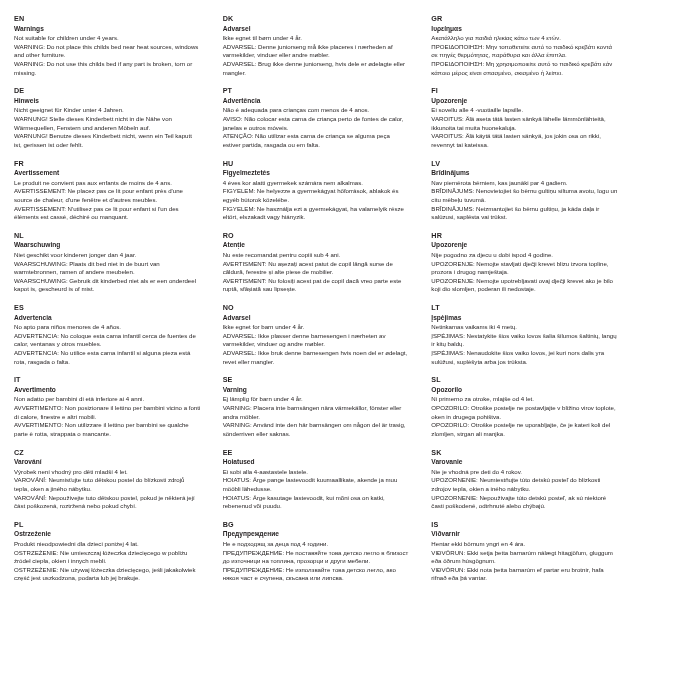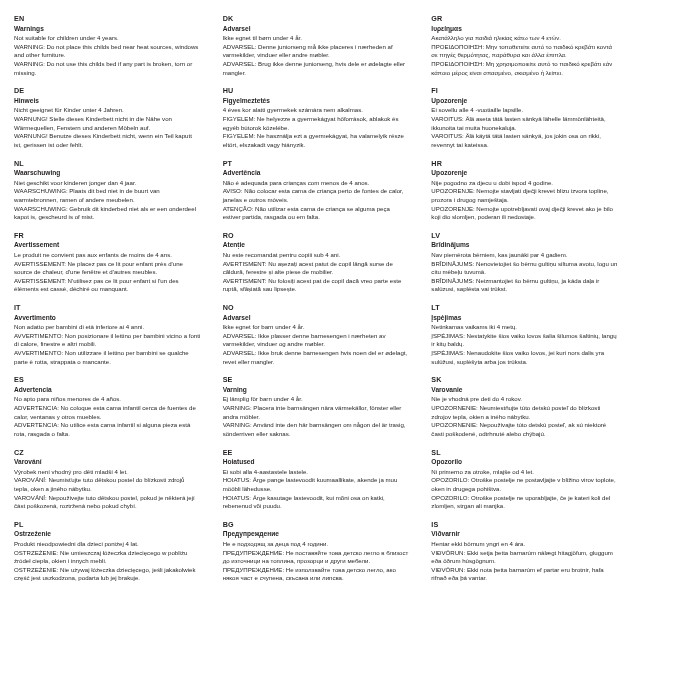--- a/index.html
+++ b/index.html
@@ -67,52 +67,52 @@
 
     <div class="entry">
       <div class="lang-code">DE</div>
       <div class="heading">Hinweis</div>
       <p class="line">Nicht geeignet für Kinder unter 4 Jahren.</p>
       <p class="line">WARNUNG! Stelle dieses Kinderbett nicht in die Nähe von Wärmequellen, Fenstern und anderen Möbeln auf.</p>
       <p class="line">WARNUNG! Benutze dieses Kinderbett nicht, wenn ein Teil kaputt ist, gerissen ist oder fehlt.</p>
     </div>
 
     <div class="entry">
+      <div class="lang-code">FR</div>
+      <div class="heading">Avertissement</div>
+      <p class="line">Le produit ne convient pas aux enfants de moins de 4 ans.</p>
+      <p class="line">AVERTISSEMENT: Ne placez pas ce lit pour enfant près d'une source de chaleur, d'une fenêtre et d'autres meubles.</p>
+      <p class="line">AVERTISSEMENT: N'utilisez pas ce lit pour enfant si l'un des éléments est cassé, déchiré ou manquant.</p>
+    </div>
+
+    <div class="entry">
       <div class="lang-code">NL</div>
       <div class="heading">Waarschuwing</div>
       <p class="line">Niet geschikt voor kinderen jonger dan 4 jaar.</p>
       <p class="line">WAARSCHUWING: Plaats dit bed niet in de buurt van warmtebronnen, ramen of andere meubelen.</p>
       <p class="line">WAARSCHUWING: Gebruik dit kinderbed niet als er een onderdeel kapot is, gescheurd is of mist.</p>
     </div>
 
     <div class="entry">
-      <div class="lang-code">FR</div>
-      <div class="heading">Avertissement</div>
-      <p class="line">Le produit ne convient pas aux enfants de moins de 4 ans.</p>
-      <p class="line">AVERTISSEMENT: Ne placez pas ce lit pour enfant près d'une source de chaleur, d'une fenêtre et d'autres meubles.</p>
-      <p class="line">AVERTISSEMENT: N'utilisez pas ce lit pour enfant si l'un des éléments est cassé, déchiré ou manquant.</p>
+      <div class="lang-code">ES</div>
+      <div class="heading">Advertencia</div>
+      <p class="line">No apto para niños menores de 4 años.</p>
+      <p class="line">ADVERTENCIA: No coloque esta cama infantil cerca de fuentes de calor, ventanas y otros muebles.</p>
+      <p class="line">ADVERTENCIA: No utilice esta cama infantil si alguna pieza está rota, rasgada o falta.</p>
     </div>
 
     <div class="entry">
       <div class="lang-code">IT</div>
       <div class="heading">Avvertimento</div>
       <p class="line">Non adatto per bambini di età inferiore ai 4 anni.</p>
       <p class="line">AVVERTIMENTO: Non posizionare il lettino per bambini vicino a fonti di calore, finestre e altri mobili.</p>
       <p class="line">AVVERTIMENTO: Non utilizzare il lettino per bambini se qualche parte è rotta, strappata o mancante.</p>
     </div>
 
     <div class="entry">
-      <div class="lang-code">ES</div>
-      <div class="heading">Advertencia</div>
-      <p class="line">No apto para niños menores de 4 años.</p>
-      <p class="line">ADVERTENCIA: No coloque esta cama infantil cerca de fuentes de calor, ventanas y otros muebles.</p>
-      <p class="line">ADVERTENCIA: No utilice esta cama infantil si alguna pieza está rota, rasgada o falta.</p>
-    </div>
-
-    <div class="entry">
       <div class="lang-code">CZ</div>
       <div class="heading">Varování</div>
       <p class="line">Výrobek není vhodný pro děti mladší 4 let.</p>
       <p class="line">VAROVÁNÍ: Neumisťujte tuto dětskou postel do blízkosti zdrojů tepla, oken a jiného nábytku.</p>
       <p class="line">VAROVÁNÍ: Nepoužívejte tuto dětskou postel, pokud je některá její část poškozená, roztržená nebo pokud chybí.</p>
     </div>
 
     <div class="entry">
       <div class="lang-code">PL</div>
       <div class="heading">Ostrzeżenie</div>
@@ -127,36 +127,36 @@
 
     <div class="entry">
       <div class="lang-code">DK</div>
       <div class="heading">Advarsel</div>
       <p class="line">Ikke egnet til børn under 4 år.</p>
       <p class="line">ADVARSEL: Denne juniorseng må ikke placeres i nærheden af varmekilder, vinduer eller andre møbler.</p>
       <p class="line">ADVARSEL: Brug ikke denne juniorseng, hvis dele er ødelagte eller mangler.</p>
     </div>
 
     <div class="entry">
+      <div class="lang-code">PT</div>
+      <div class="heading">Advertência</div>
+      <p class="line">Não é adequada para crianças com menos de 4 anos.</p>
+      <p class="line">AVISO: Não colocar esta cama de criança perto de fontes de calor, janelas e outros móveis.</p>
+      <p class="line">ATENÇÃO: Não utilizar esta cama de criança se alguma peça estiver partida, rasgada ou em falta.</p>
+    </div>
+
+    <div class="entry">
       <div class="lang-code">HU</div>
       <div class="heading">Figyelmeztetés</div>
       <p class="line">4 éves kor alatti gyermekek számára nem alkalmas.</p>
       <p class="line">FIGYELEM: Ne helyezze a gyermekágyat hőforrások, ablakok és egyéb bútorok közelébe.</p>
       <p class="line">FIGYELEM: Ne használja ezt a gyermekágyat, ha valamelyik része eltört, elszakadt vagy hiányzik.</p>
     </div>
 
     <div class="entry">
-      <div class="lang-code">PT</div>
-      <div class="heading">Advertência</div>
-      <p class="line">Não é adequada para crianças com menos de 4 anos.</p>
-      <p class="line">AVISO: Não colocar esta cama de criança perto de fontes de calor, janelas e outros móveis.</p>
-      <p class="line">ATENÇÃO: Não utilizar esta cama de criança se alguma peça estiver partida, rasgada ou em falta.</p>
-    </div>
-
-    <div class="entry">
       <div class="lang-code">RO</div>
       <div class="heading">Atenție</div>
       <p class="line">Nu este recomandat pentru copiii sub 4 ani.</p>
       <p class="line">AVERTISMENT: Nu așezați acest patut de copil lângă surse de căldură, ferestre și alte piese de mobilier.</p>
       <p class="line">AVERTISMENT: Nu folosiți acest pat de copil dacă vreo parte este ruptă, sfâșiată sau lipsește.</p>
     </div>
 
     <div class="entry">
       <div class="lang-code">NO</div>
       <div class="heading">Advarsel</div>
@@ -203,60 +203,60 @@
 
     <div class="entry">
       <div class="lang-code">FI</div>
       <div class="heading">Upozorenje</div>
       <p class="line">Ei sovellu alle 4 -vuotiaille lapsille.</p>
       <p class="line">VAROITUS: Älä aseta tätä lasten sänkyä lähelle lämmönlähteitä, ikkunoita tai muita huonekaluja.</p>
       <p class="line">VAROITUS: Älä käytä tätä lasten sänkyä, jos jokin osa on rikki, revennyt tai kateissa.</p>
     </div>
 
     <div class="entry">
+      <div class="lang-code">LV</div>
+      <div class="heading">Brīdinājums</div>
+      <p class="line">Nav piemērota bērniem, kas jaunāki par 4 gadiem.</p>
+      <p class="line">BRĪDINĀJUMS: Nenovietojiet šo bērnu gultiņu siltuma avotu, logu un citu mēbeļu tuvumā.</p>
+      <p class="line">BRĪDINĀJUMS: Neizmantojiet šo bērnu gultiņu, ja kāda daļa ir salūzusi, saplēsta vai trūkst.</p>
+    </div>
+
+    <div class="entry">
       <div class="lang-code">HR</div>
       <div class="heading">Upozorenje</div>
       <p class="line">Nije pogodno za djecu u dobi ispod 4 godine.</p>
       <p class="line">UPOZORENJE: Nemojte stavljati dječji krevet blizu izvora topline, prozora i drugog namještaja.</p>
       <p class="line">UPOZORENJE: Nemojte upotrebljavati ovaj dječji krevet ako je bilo koji dio slomljen, poderan ili nedostaje.</p>
     </div>
 
     <div class="entry">
-      <div class="lang-code">LV</div>
-      <div class="heading">Brīdinājums</div>
-      <p class="line">Nav piemērota bērniem, kas jaunāki par 4 gadiem.</p>
-      <p class="line">BRĪDINĀJUMS: Nenovietojiet šo bērnu gultiņu siltuma avotu, logu un citu mēbeļu tuvumā.</p>
-      <p class="line">BRĪDINĀJUMS: Neizmantojiet šo bērnu gultiņu, ja kāda daļa ir salūzusi, saplēsta vai trūkst.</p>
-    </div>
-
-    <div class="entry">
       <div class="lang-code">LT</div>
       <div class="heading">Įspėjimas</div>
       <p class="line">Netinkamas vaikams iki 4 metų.</p>
       <p class="line">ĮSPĖJIMAS: Nestatykite šios vaiko lovos šalia šilumos šaltinių, langų ir kitų baldų.</p>
       <p class="line">ĮSPĖJIMAS: Nenaudokite šios vaiko lovos, jei kuri nors dalis yra sulūžusi, suplėšyta arba jos trūksta.</p>
     </div>
 
     <div class="entry">
+      <div class="lang-code">SL</div>
+      <div class="heading">Opozorilo</div>
+      <p class="line">Ni primerno za otroke, mlajše od 4 let.</p>
+      <p class="line">OPOZORILO: Otroške postelje ne postavljajte v bližino virov toplote, oken in drugega pohištva.</p>
+      <p class="line">OPOZORILO: Otroške postelje ne uporabljajte, če je kateri koli del zlomljen, strgan ali manjka.</p>
+    </div>
+
+    <div class="entry">
       <div class="lang-code">SK</div>
       <div class="heading">Varovanie</div>
       <p class="line">Nie je vhodná pre deti do 4 rokov.</p>
       <p class="line">UPOZORNENIE: Neumiestňujte túto detskú posteľ do blízkosti zdrojov tepla, okien a iného nábytku.</p>
       <p class="line">UPOZORNENIE: Nepoužívajte túto detskú posteľ, ak sú niektoré časti poškodené, odtrhnuté alebo chýbajú.</p>
     </div>
 
     <div class="entry">
-      <div class="lang-code">SL</div>
-      <div class="heading">Opozorilo</div>
-      <p class="line">Ni primerno za otroke, mlajše od 4 let.</p>
-      <p class="line">OPOZORILO: Otroške postelje ne postavljajte v bližino virov toplote, oken in drugega pohištva.</p>
-      <p class="line">OPOZORILO: Otroške postelje ne uporabljajte, če je kateri koli del zlomljen, strgan ali manjka.</p>
-    </div>
-
-    <div class="entry">
       <div class="lang-code">IS</div>
       <div class="heading">Viðvarnir</div>
       <p class="line">Hentar ekki börnum yngri en 4 ára.</p>
       <p class="line">VIÐVÖRUN: Ekki setja þetta barnarúm nálægt hitagjöfum, gluggum eða öðrum húsgögnum.</p>
       <p class="line">VIÐVÖRUN: Ekki nota þetta barnarúm ef partar eru brotnir, hafa rifnað eða þá vantar.</p>
     </div>
 
   </div>
 
 </div>

